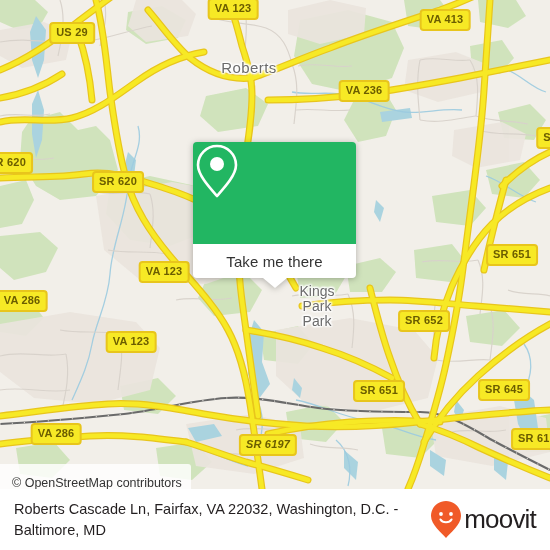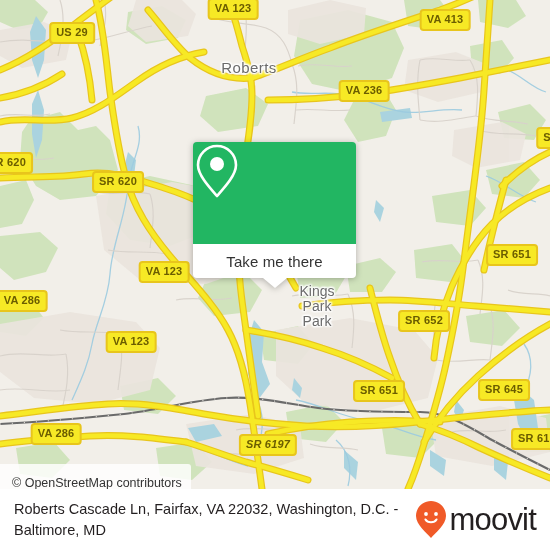--- a/index.html
+++ b/index.html
@@ -83,21 +83,21 @@
     position:absolute;left:0;top:489px;width:550px;height:61px;
     background:#fff;display:flex;align-items:center;
     box-sizing:border-box;padding:0 14px 0 14px;
   }
   #footer-text{
     flex:1;font-size:14.5px;line-height:21px;color:#231f20;
     padding-right:8px;
   }
   #brand{display:flex;align-items:center;gap:2px;}
   #brand-word{
-    font-size:31px;line-height:31px;color:#231f20;
+    font-size:26px;line-height:31px;color:#231f20;
     font-weight:normal;letter-spacing:-0.8px;
   }
 </style>
 </head>
 <body>
 
 <div id="app">
 
   <div id="map">
     <svg width="550" height="489" viewBox="0 0 550 489">

